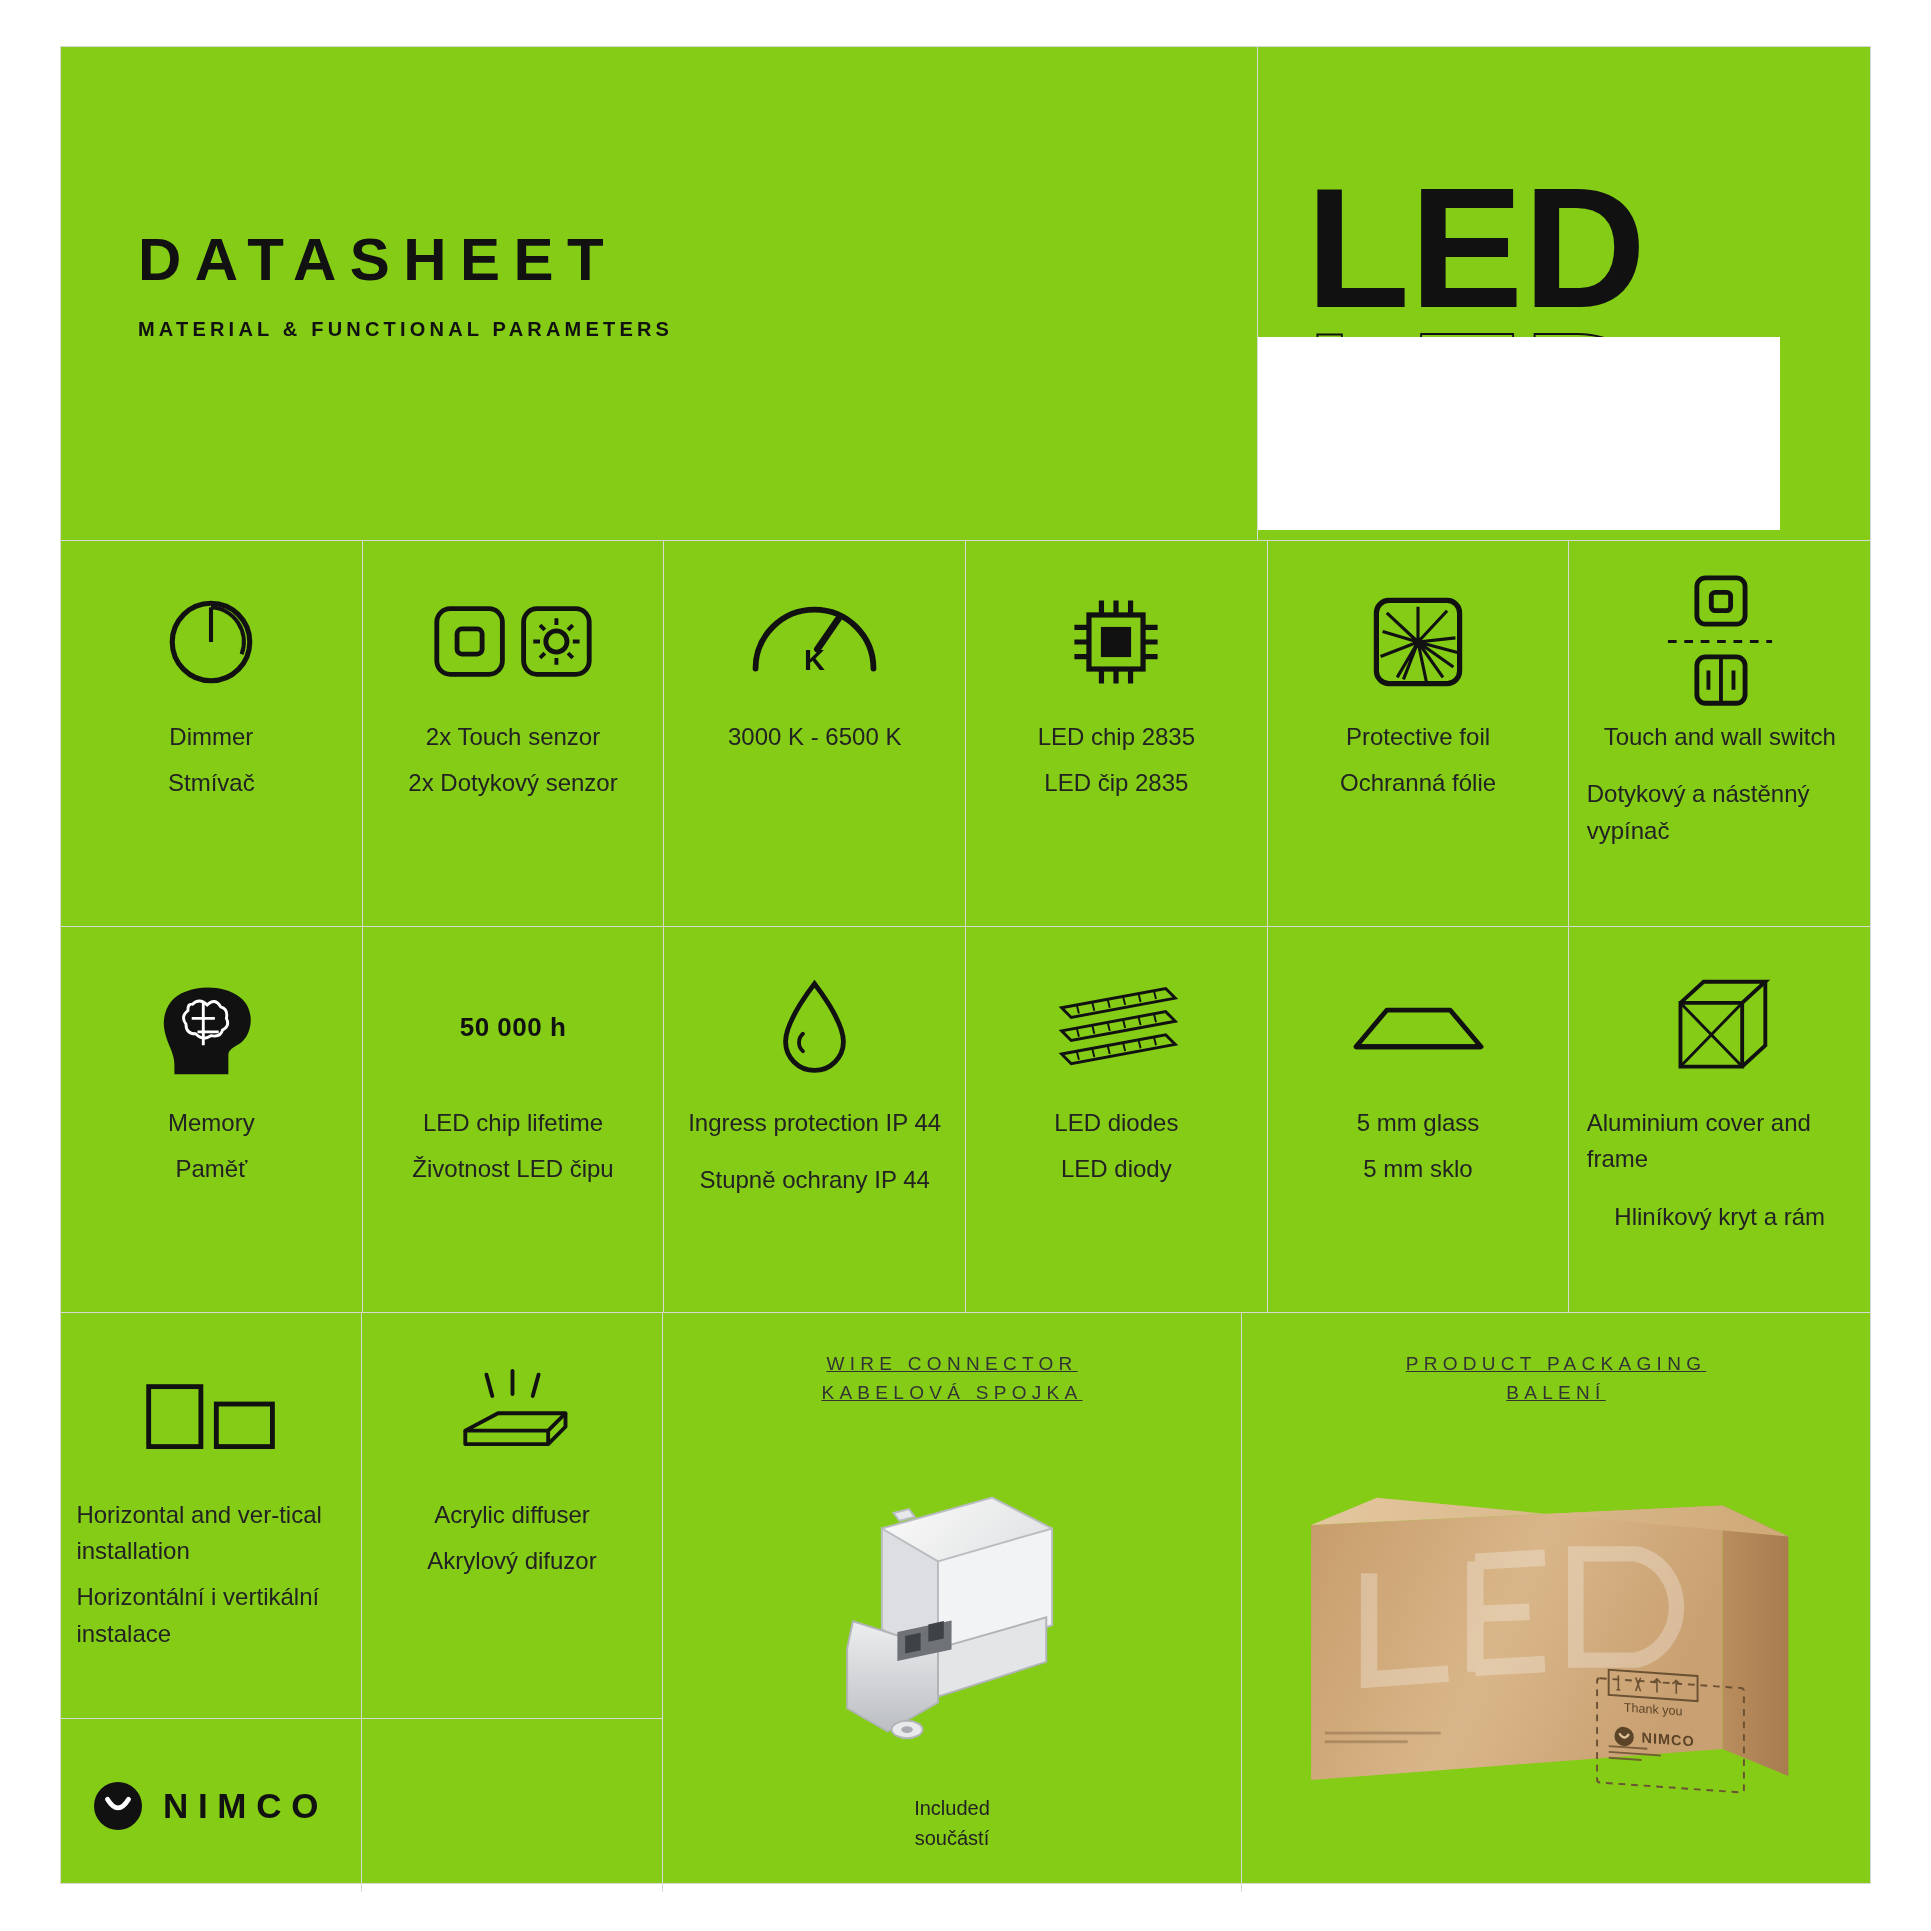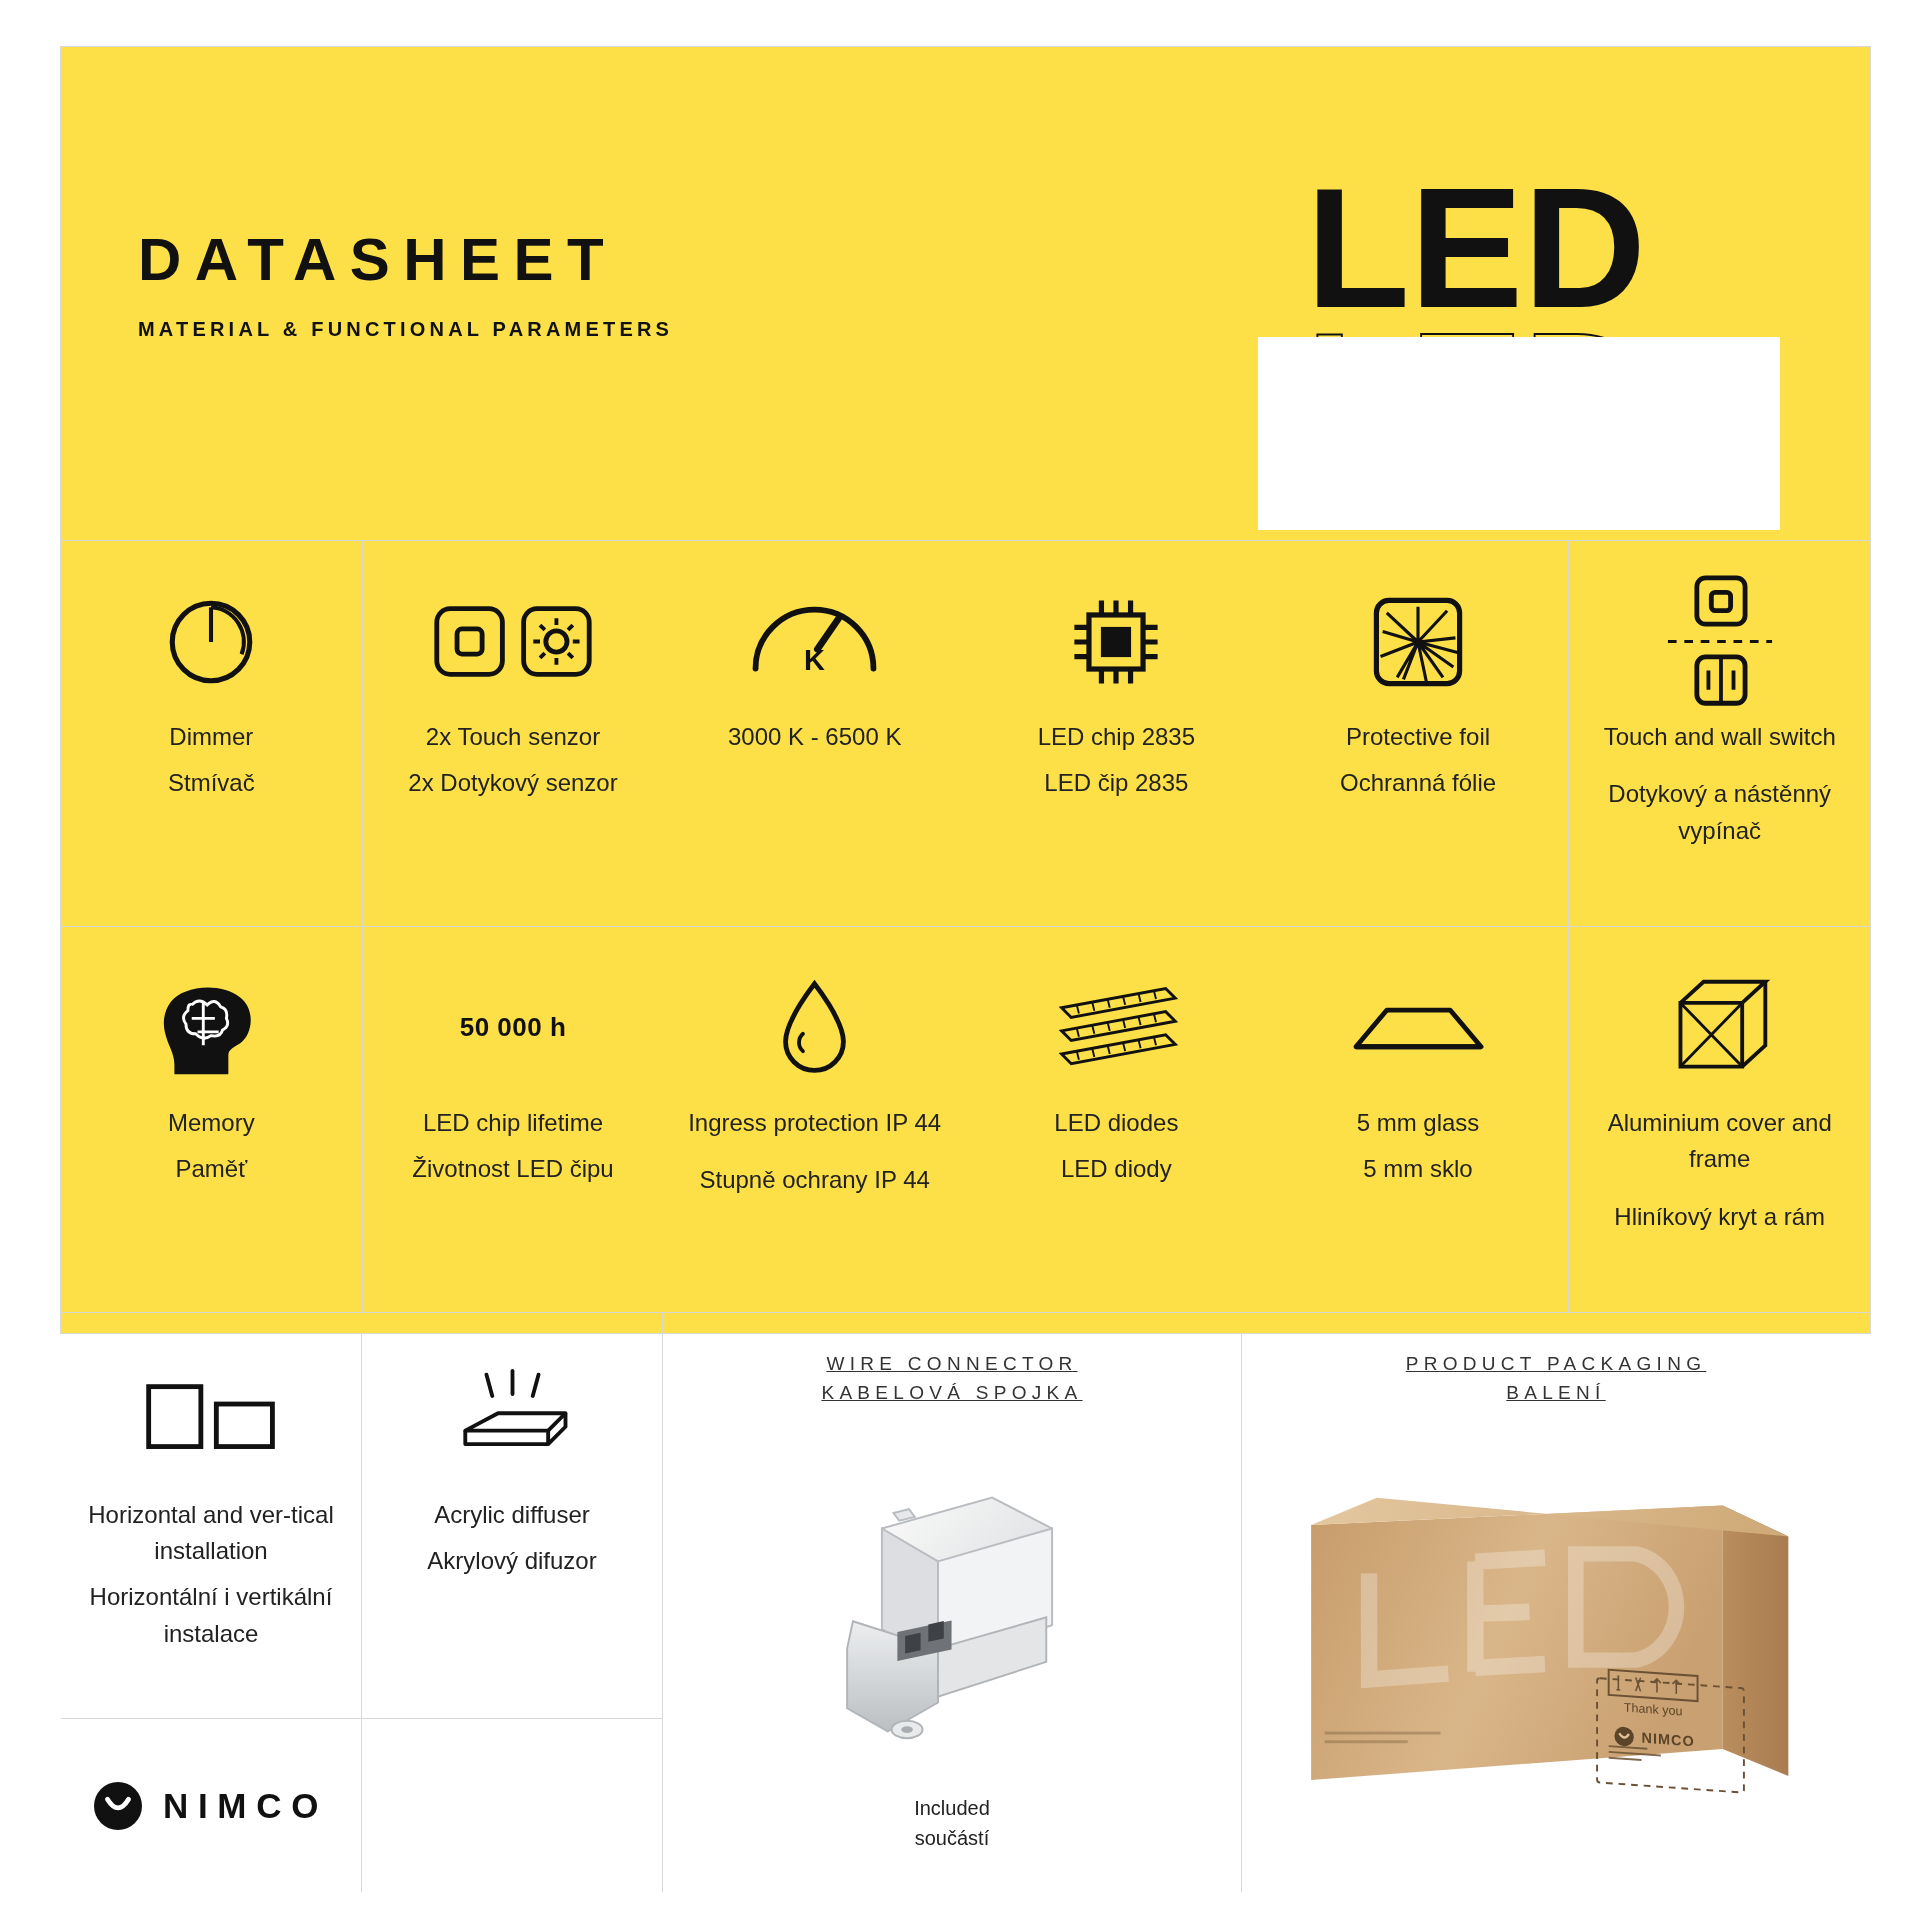--- a/index.html
+++ b/index.html
@@ -6,23 +6,23 @@
   html, body { margin:0; padding:0; background:#ffffff; }
   body {
     width:1931px; height:1931px;
     font-family:"Liberation Sans", sans-serif;
     color:#1a1a1a;
     -webkit-font-smoothing:antialiased;
   }
   .sheet {
     position:absolute;
     left:60px; top:46px;
-    width:1811px; height:1288px;
+    width:1811px; height:1838px;
     border:1.9px solid #d8d8d8;
-    background:#fde047;
+    background:#84cc16;
   }
   
   .header {
     display:flex;
     height:494px;
     border-bottom:1.9px solid #d8d8d8;
   }
   .header-left {
     width:1197px;
     border-right:1.9px solid #d8d8d8;
@@ -89,21 +89,20 @@
   }
   .cell:last-child { border-right:none; }
   .icon-box {
     height:135px;
     display:flex;
     align-items:center;
     justify-content:center;
   }
   .cap {
     margin-top:9.7px;
-    text-align:center;
     font-size:24px;
     line-height:1.52;
     color:#222;
   }
   .cap.gap { margin-top:21px; }
 
   
   .row-bottom { display:flex; height:579px; }
   .col-small {
     width:301px;

